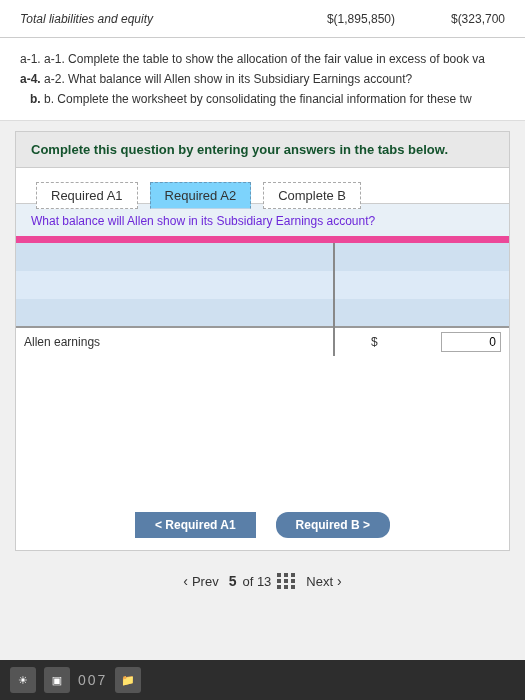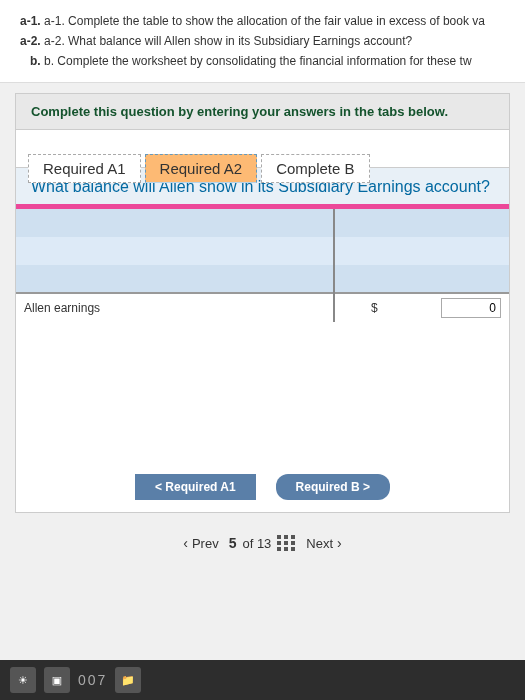--- a/index.html
+++ b/index.html
@@ -52,21 +52,21 @@
       padding: 12px 20px 10px 20px;
       border-bottom: 1px solid #ddd;
     }
     .instructions p {
       font-size: 12px;
       color: #333;
       line-height: 1.5;
       margin-bottom: 2px;
     }
     .instructions p.bold-part strong {
-      font-weight: bold;
+      font-weight: normal;
     }
     
     .card {
       background: #fff;
       margin: 10px 15px;
       border: 1px solid #ccc;
       flex: 1;
       display: flex;
       flex-direction: column;
       max-height: 420px;
@@ -83,41 +83,42 @@
     }
     
     .tabs {
       display: flex;
       padding: 8px 12px 0 12px;
       background: #fff;
       border-bottom: 1px solid #ccc;
     }
     .tab {
       padding: 5px 14px;
-      font-size: 15px;
+      font-size: 13px;
       color: #333;
       cursor: pointer;
       border: 1px dashed #aaa;
       margin-right: 4px;
       background: #fff;
       position: relative;
-      top: 16px;
+      top: 6px;
+      margin-left: 8px;
     }
     .tab.active {
-      background: #fdba74;
+      background: #7dd3fc;
       border: 1px dashed #6699bb;
       border-bottom: 1px solid #b8d4e8;
     }
     
     .question-text {
       padding: 10px 15px 8px 15px;
-      font-size: 16px;
-      color: #0369a1;
+      font-size: 12px;
+      color: #6d28d9;
       background: #e8f0f7;
-      border-bottom: 5px solid #ec4899;
+      border-bottom: 7px solid #ec4899;
     }
     
     .data-table {
       width: 100%;
       border-collapse: collapse;
       margin: 0;
     }
     .data-table tr {
       height: 28px;
     }
@@ -248,27 +249,32 @@
       color: #aaa;
       font-size: 14px;
       letter-spacing: 2px;
     }
   </style>
 </head>
 <body>
 
 <div class="screen">
 
+  <div class="top-table-row">
+    <span class="top-table-label">Total liabilities and equity</span>
+    <span class="top-table-val1">$(1,895,850)</span>
+    <span class="top-table-val2">$(323,700</span>
+  </div>
 
   <div class="instructions">
     <p class="bold-part">
       <strong>a-1.</strong> <span>a-1. Complete the table to show the allocation of the fair value in excess of book va</span>
     </p>
     <p>
-      <strong>a-2.</strong> <span>a-2. What balance will Allen show in its Subsidiary Earnings account?</span>
+      <strong>a-4.</strong> <span>a-2. What balance will Allen show in its Subsidiary Earnings account?</span>
     </p>
     <p>
       &nbsp;&nbsp;&nbsp;<strong>b.</strong> <span>b. Complete the worksheet by consolidating the financial information for these tw</span>
     </p>
   </div>
 
   <div class="card">
 
     <div class="card-header">
       <span class="card-header-text">Complete this question by entering your answers in the tabs below.</span>

